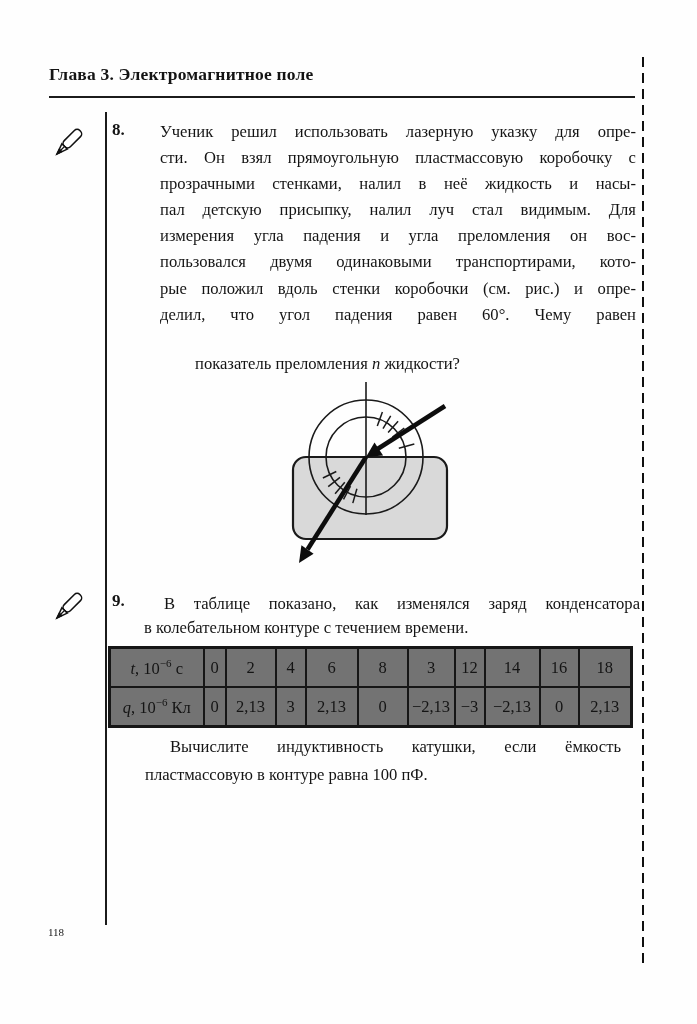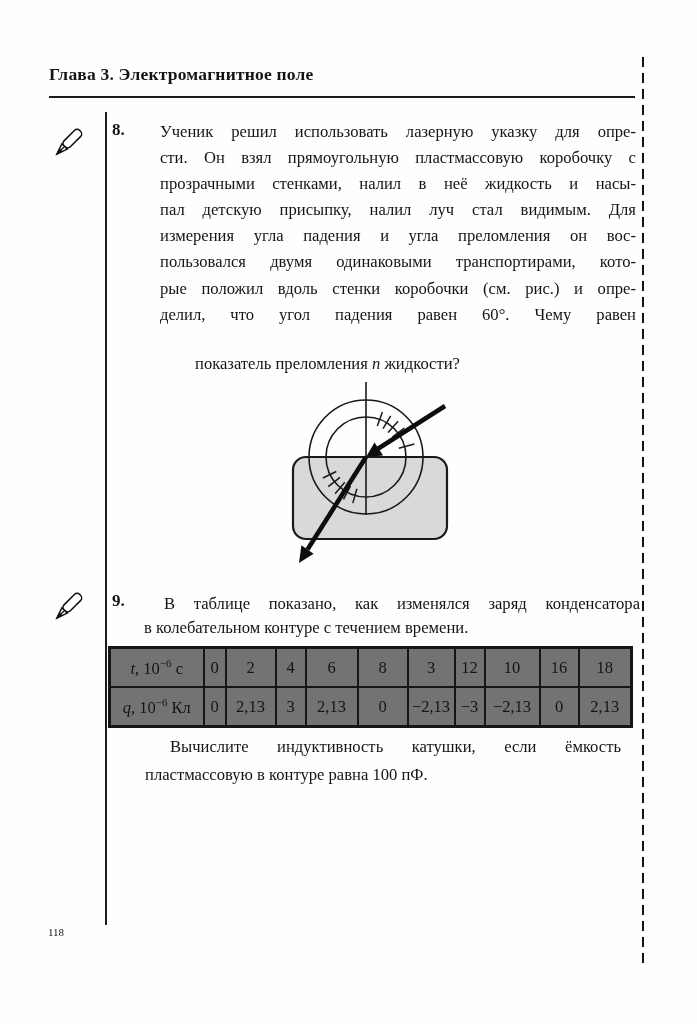--- a/index.html
+++ b/index.html
@@ -138,21 +138,21 @@
     <tbody>
       <tr>
         <td class="hdr"><i>t</i><span>, 10</span><sup>−6</sup><span> с</span></td>
       <td>0</td>
           <td>2</td>
           <td>4</td>
           <td>6</td>
           <td>8</td>
           <td>3</td>
           <td>12</td>
-          <td>10</td>
+          <td>14</td>
           <td>16</td>
           <td>18</td>
         </tr>
       <tr>
         <td class="hdr"><i>q</i><span>, 10</span><sup>−6</sup><span> Кл</span></td>
       <td>0</td>
           <td>2,13</td>
           <td>3</td>
           <td>2,13</td>
           <td>0</td>

